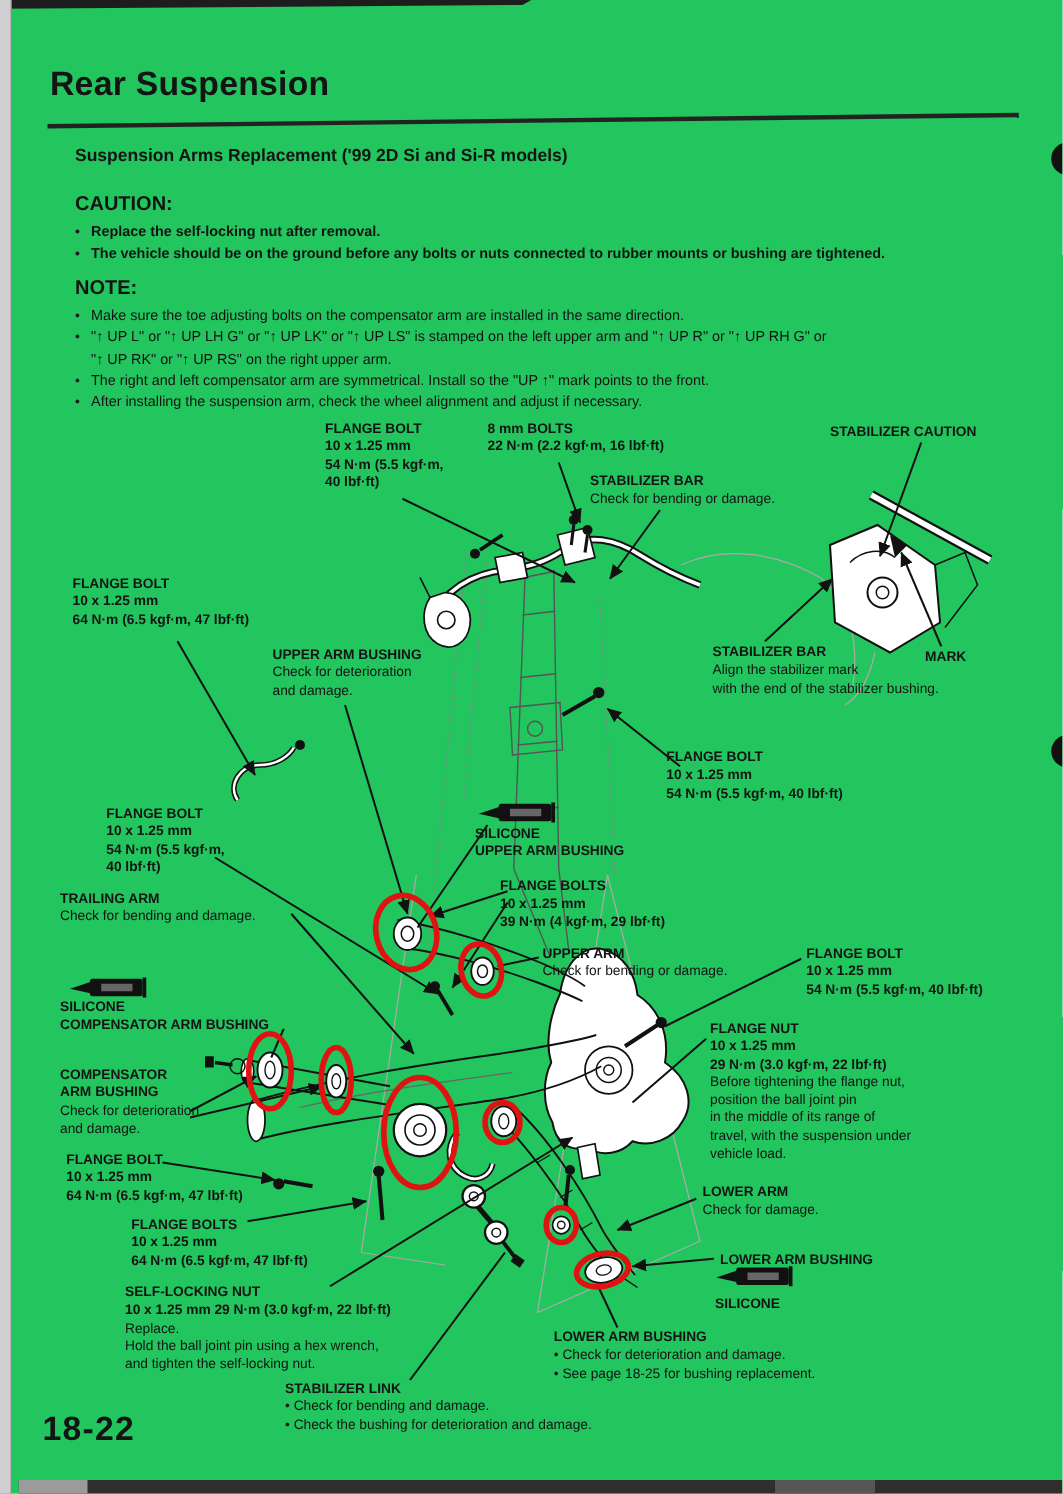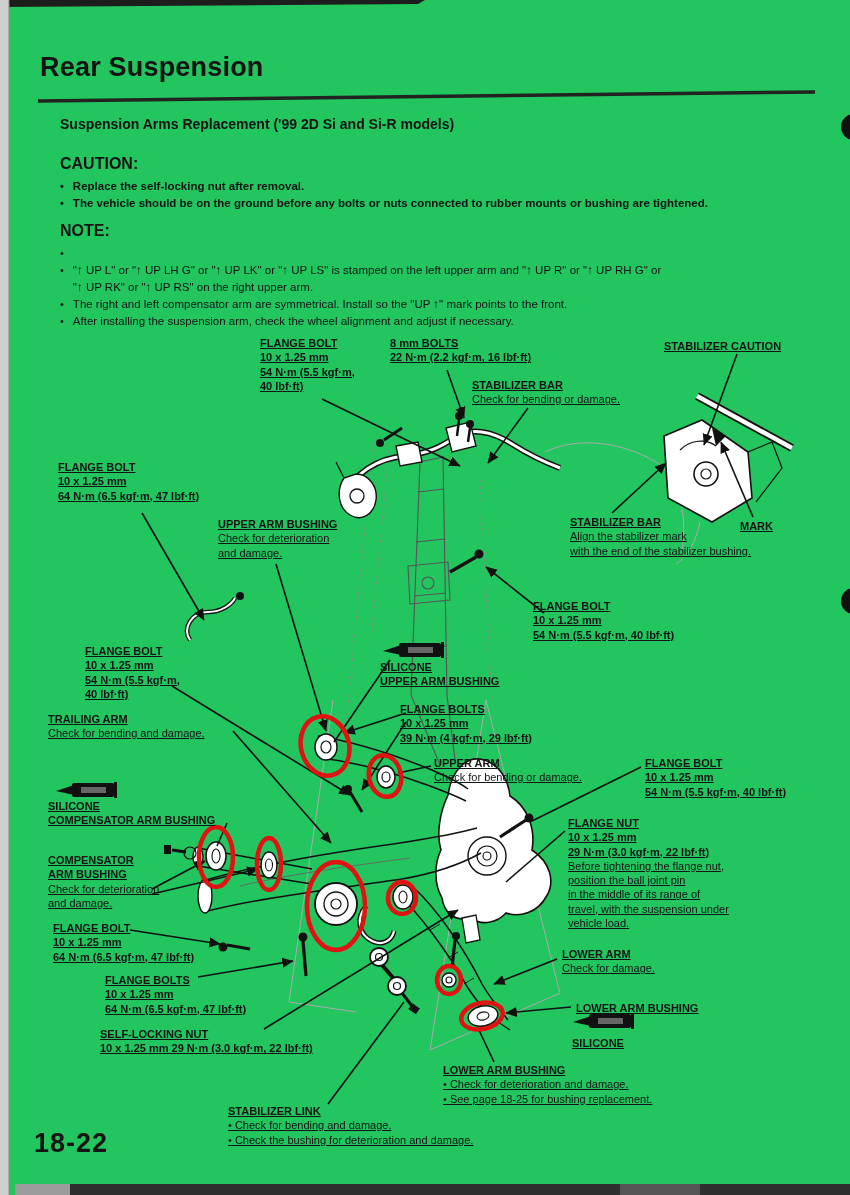--- a/index.html
+++ b/index.html
@@ -8,21 +8,21 @@
   #art{position:absolute;left:0;top:0;}
   .hdr-title{position:absolute;left:40px;top:52px;font-size:27px;font-weight:700;letter-spacing:.2px;}
   .sec-title{position:absolute;left:60px;top:116px;font-size:14px;font-weight:700;}
   .sec{position:absolute;left:60px;width:760px;}
   .sec .h{font-size:16px;font-weight:700;margin-bottom:5px;}
   .sec ul{list-style:none;margin:0;padding:0;}
   .sec li{display:flex;gap:9px;font-size:11.5px;line-height:1.5;}
   .sec li .tx{white-space:pre-line;}
   .sec .dot{font-size:11px;}
   #caution li{font-weight:700;}
-  .lbl{position:absolute;font-size:11px;line-height:1.3;text-decoration:underline;}
+  .lbl{position:absolute;font-size:11px;line-height:1.3;}
   .lt{font-weight:700;white-space:pre-line;}
   .lb{white-space:pre-line;}
   .pageno{position:absolute;left:34px;top:1128px;font-size:27px;font-weight:700;letter-spacing:1px;}
 </style>
 </head>
 <body>
 
 <div id="page">
 
   <svg id="art" width="850" height="1195" viewBox="0 0 850 1195">
@@ -251,20 +251,21 @@
           <span class="tx">The vehicle should be on the ground before any bolts or nuts connected to rubber mounts or bushing are tightened.</span>
         </li>
     </ul>
   </div>
 
   <div class="sec" id="note" style="top:222px">
     <div class="h">NOTE:</div>
     <ul>
       <li>
           <span class="dot">•</span>
+          <span class="tx">Make sure the toe adjusting bolts on the compensator arm are installed in the same direction.</span>
         </li>
       <li>
           <span class="dot">•</span>
           <span class="tx">"↑ UP L" or "↑ UP LH G" or "↑ UP LK" or "↑ UP LS" is stamped on the left upper arm and "↑ UP R" or "↑ UP RH G" or
 "↑ UP RK" or "↑ UP RS" on the right upper arm.</span>
         </li>
       <li>
           <span class="dot">•</span>
           <span class="tx">The right and left compensator arm are symmetrical. Install so the "UP ↑" mark points to the front.</span>
         </li>
@@ -369,20 +370,23 @@
 64 N·m (6.5 kgf·m, 47 lbf·ft)</div>
     </div>
   <div class="lbl" style="left:105px;top:973px">
       <div class="lt">FLANGE BOLTS
 10 x 1.25 mm
 64 N·m (6.5 kgf·m, 47 lbf·ft)</div>
     </div>
   <div class="lbl" style="left:100px;top:1027px">
       <div class="lt">SELF-LOCKING NUT
 10 x 1.25 mm 29 N·m (3.0 kgf·m, 22 lbf·ft)</div>
+      <div class="lb">Replace.
+Hold the ball joint pin using a hex wrench,
+and tighten the self-locking nut.</div>
     </div>
   <div class="lbl" style="left:228px;top:1104px">
       <div class="lt">STABILIZER LINK</div>
       <div class="lb">• Check for bending and damage.
 • Check the bushing for deterioration and damage.</div>
     </div>
   <div class="lbl" style="left:562px;top:947px">
       <div class="lt">LOWER ARM</div>
       <div class="lb">Check for damage.</div>
     </div>

